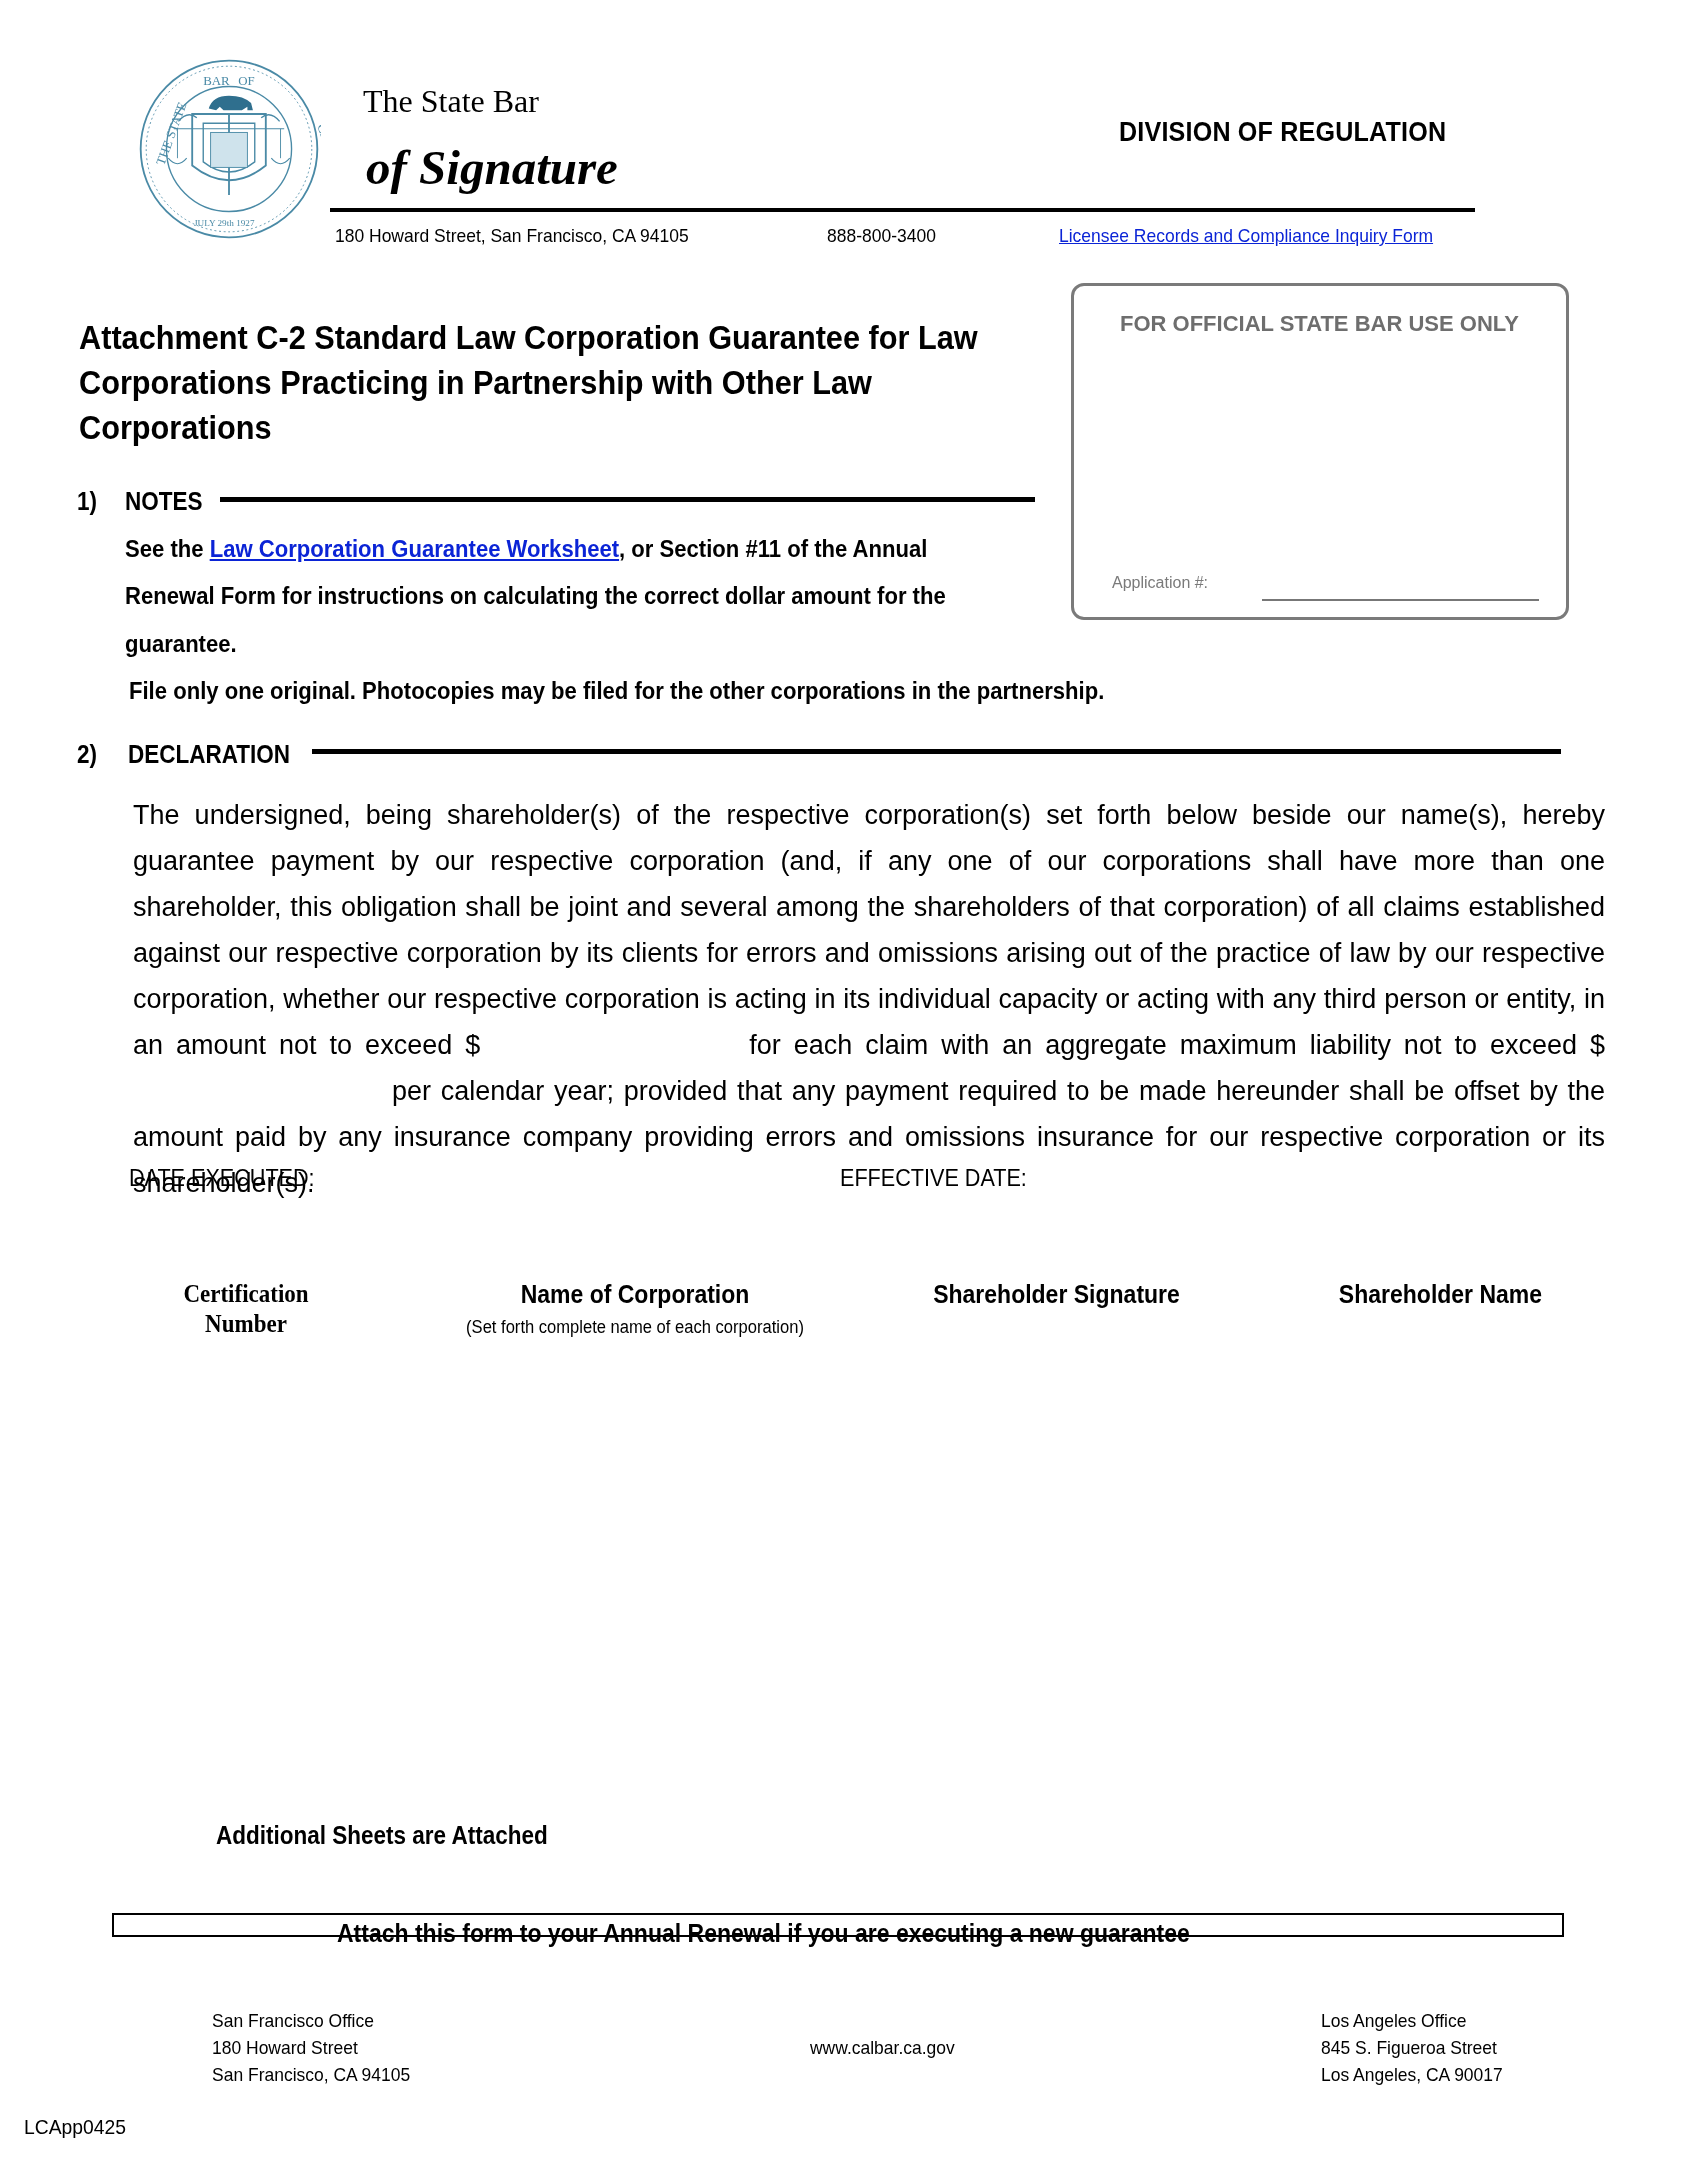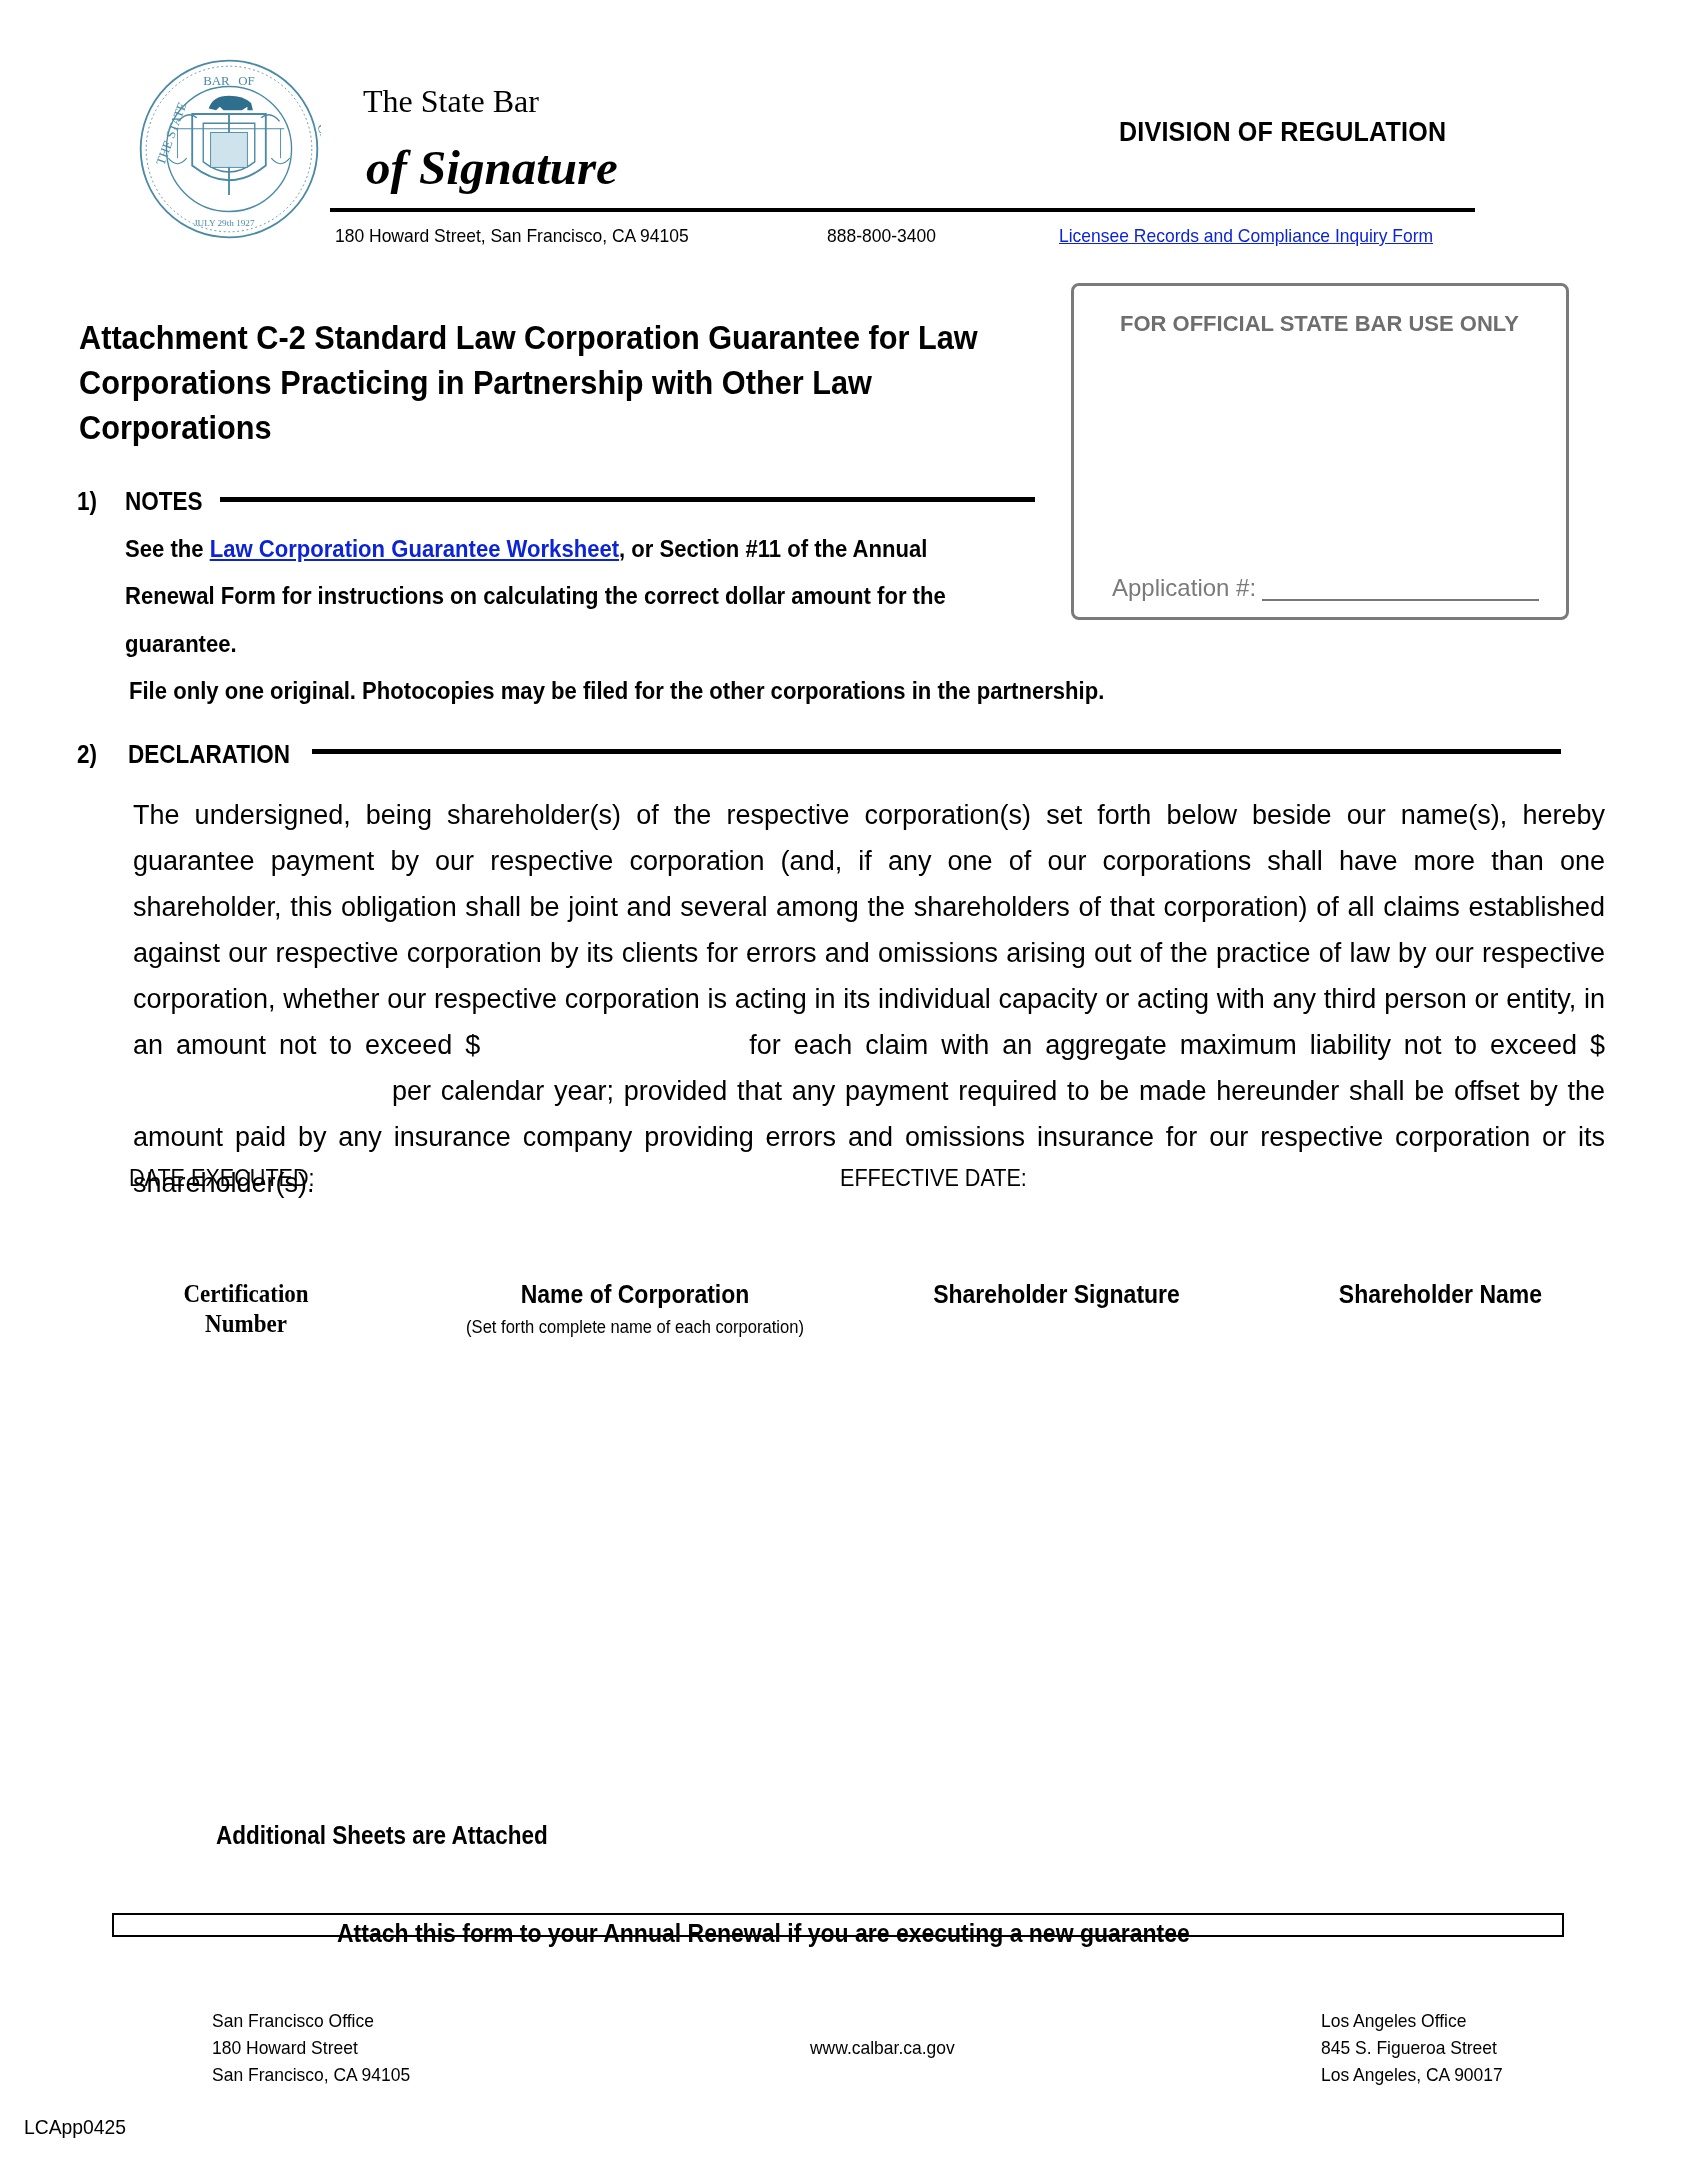--- a/index.html
+++ b/index.html
@@ -9,23 +9,23 @@
   .cal { font-family: "Liberation Sans Narrow", "Liberation Sans", sans-serif; }
   .seal { position: absolute; left: 137px; top: 57px; width: 184px; height: 184px; }
   .brand1 { left: 363px; top: 83px; font-family: "Liberation Serif", serif; font-size: 32px; color:#000; }
   .brand2 { left: 366px; top: 139px; font-family: "Liberation Serif", serif; font-size: 49px; font-style: italic; font-weight: bold; }
   .division { left: 1119px; top: 117px; font-size: 27px; font-weight: bold; letter-spacing: 0.2px; transform: scaleX(0.93); transform-origin: left; }
   .rule { position: absolute; background: #000; }
   .addr { top: 225px; font-size: 19px; transform: scaleX(0.92); transform-origin: left; }
   .link { color: #1a0dab; text-decoration: underline; }
   .link-blue { color: #0b24d6; }
   .official { position: absolute; left: 1071px; top: 283px; width: 498px; height: 337px;
-              border: 3px solid #7a7a7a; border-radius: 8px; box-sizing: border-box; }
+              border: 3px solid #7a7a7a; border-radius: 13px; box-sizing: border-box; }
   .official .head { position: absolute; left: 46px; top: 25px; font-size: 22px; font-weight: bold; color: #6e6e6e; white-space: nowrap; }
-  .official .app { position: absolute; left: 38px; top: 288px; font-size: 24px; color: #7a7a7a; white-space: nowrap; }
+  .official .app { position: absolute; left: 38px; top: 288px; font-size: 16px; color: #7a7a7a; white-space: nowrap; }
   .official .appline { position: absolute; left: 188px; top: 313px; width: 277px; height: 2px; background: #777; }
   .title { left: 79px; top: 315px; font-size: 33px; font-weight: bold; line-height: 45px; white-space: normal; width: 990px; transform: scaleX(0.93); transform-origin: left; }
   .sec { font-size: 25px; font-weight: bold; transform: scaleX(0.9); transform-origin: left; }
   .notes-txt { font-size: 24px; font-weight: bold; transform: scaleX(0.92); transform-origin: left; }
   .decl { position: absolute; left: 133px; top: 792px; width: 1472px; font-size: 27px; line-height: 46px; text-align: justify; }
   .decl .blank { display: inline-block; }
   .plain { font-size: 24px; transform: scaleX(0.9); transform-origin: left; }
   .colh { font-size: 25px; font-weight: bold; text-align: center; transform: scaleX(0.92); }
   .sub { font-size: 18px; text-align: center; transform: scaleX(0.92); }
   .attach-box { position: absolute; left: 112px; top: 1913px; width: 1452px; height: 24px; border: 2px solid #000; box-sizing: border-box; }

